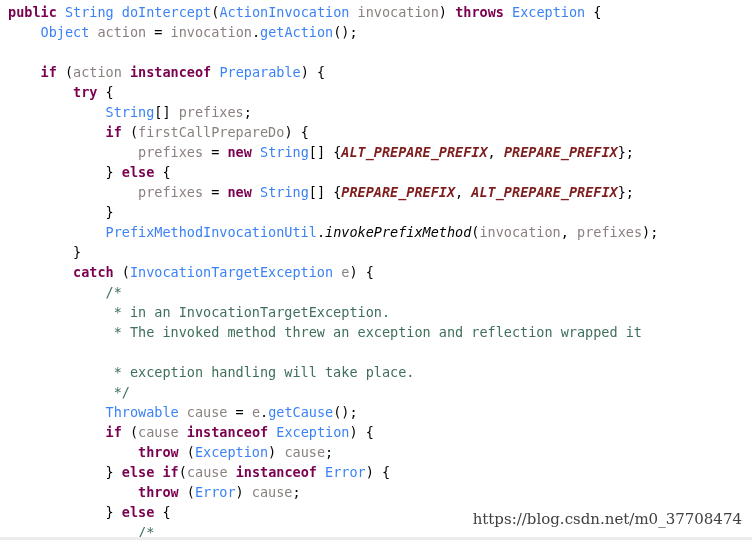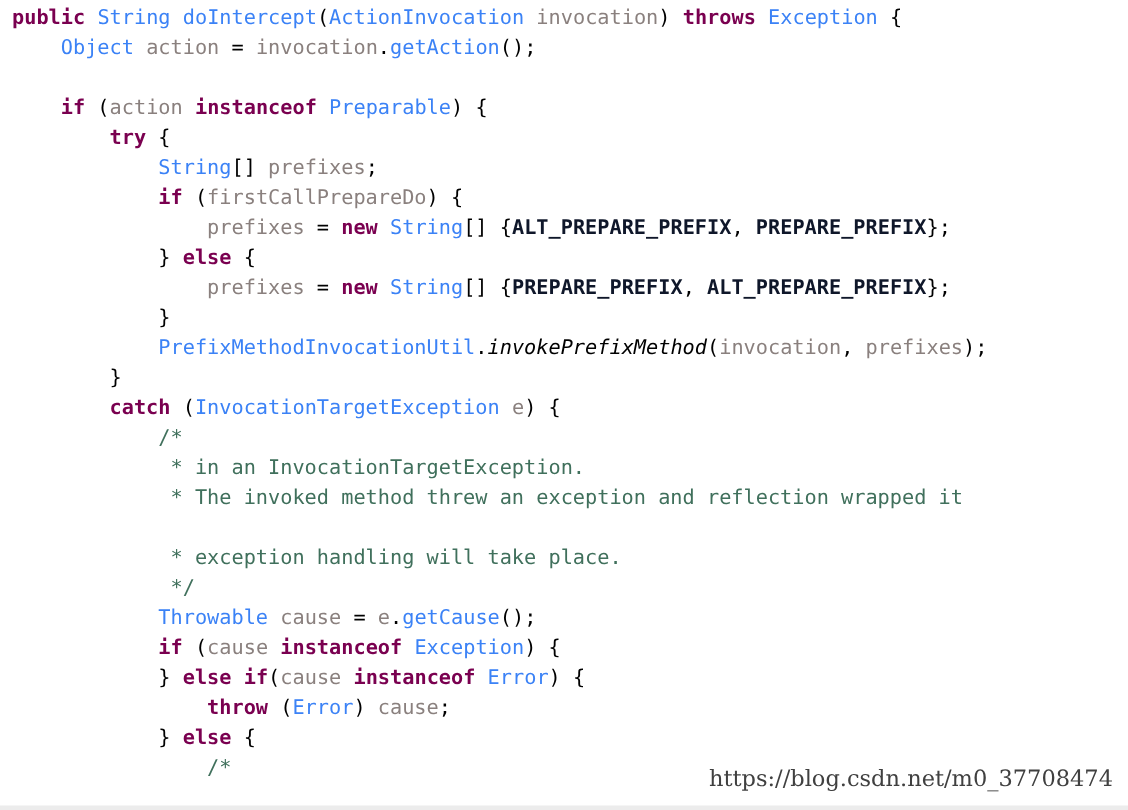--- a/index.html
+++ b/index.html
@@ -38,22 +38,23 @@
     color: #7a0050;
     font-weight: bold;
   }
   .t-type {          
     color: #3b82f6;
   }
   .t-ident {         
     color: #8a807e;
   }
   .t-const {         
-    color: #0f172a;
+    color: #7f1d1d;
     font-weight: bold;
+    font-style: italic;
   }
   .t-static {        
     color: #000000;
     font-style: italic;
   }
   .t-punc {          
     color: #000000;
   }
   .t-cmt {           
     color: #40705c;
@@ -100,20 +101,21 @@
       <div class="code-line"><span class="t-punc">        </span><span class="t-punc">}</span></div>
       <div class="code-line"><span class="t-punc">        </span><span class="t-kw">catch</span><span class="t-punc"> (</span><span class="t-type">InvocationTargetException</span><span class="t-punc"> </span><span class="t-ident">e</span><span class="t-punc">) {</span></div>
       <div class="code-line"><span class="t-punc">            </span><span class="t-cmt">/*</span></div>
       <div class="code-line"><span class="t-punc">            </span><span class="t-cmt"> * in an InvocationTargetException.</span></div>
       <div class="code-line"><span class="t-punc">            </span><span class="t-cmt"> * The invoked method threw an exception and reflection wrapped it</span></div>
       <div class="code-line"><span class="t-punc">            </span></div>
       <div class="code-line"><span class="t-punc">            </span><span class="t-cmt"> * exception handling will take place.</span></div>
       <div class="code-line"><span class="t-punc">            </span><span class="t-cmt"> */</span></div>
       <div class="code-line"><span class="t-punc">            </span><span class="t-type">Throwable</span><span class="t-punc"> </span><span class="t-ident">cause</span><span class="t-punc"> = </span><span class="t-ident">e</span><span class="t-punc">.</span><span class="t-type">getCause</span><span class="t-punc">();</span></div>
       <div class="code-line"><span class="t-punc">            </span><span class="t-kw">if</span><span class="t-punc"> (</span><span class="t-ident">cause</span><span class="t-punc"> </span><span class="t-kw">instanceof</span><span class="t-punc"> </span><span class="t-type">Exception</span><span class="t-punc">) {</span></div>
+      <div class="code-line"><span class="t-punc">                </span><span class="t-kw">throw</span><span class="t-punc"> (</span><span class="t-type">Exception</span><span class="t-punc">) </span><span class="t-ident">cause</span><span class="t-punc">;</span></div>
       <div class="code-line"><span class="t-punc">            </span><span class="t-punc">} </span><span class="t-kw">else</span><span class="t-punc"> </span><span class="t-kw">if</span><span class="t-punc">(</span><span class="t-ident">cause</span><span class="t-punc"> </span><span class="t-kw">instanceof</span><span class="t-punc"> </span><span class="t-type">Error</span><span class="t-punc">) {</span></div>
       <div class="code-line"><span class="t-punc">                </span><span class="t-kw">throw</span><span class="t-punc"> (</span><span class="t-type">Error</span><span class="t-punc">) </span><span class="t-ident">cause</span><span class="t-punc">;</span></div>
       <div class="code-line"><span class="t-punc">            </span><span class="t-punc">} </span><span class="t-kw">else</span><span class="t-punc"> {</span></div>
       <div class="code-line"><span class="t-punc">                </span><span class="t-cmt">/*</span></div>
     </div>
 
   <div id="watermark">https://blog.csdn.net/m0_37708474</div>
 
   <div id="bottom-rule"></div>
 </div>

